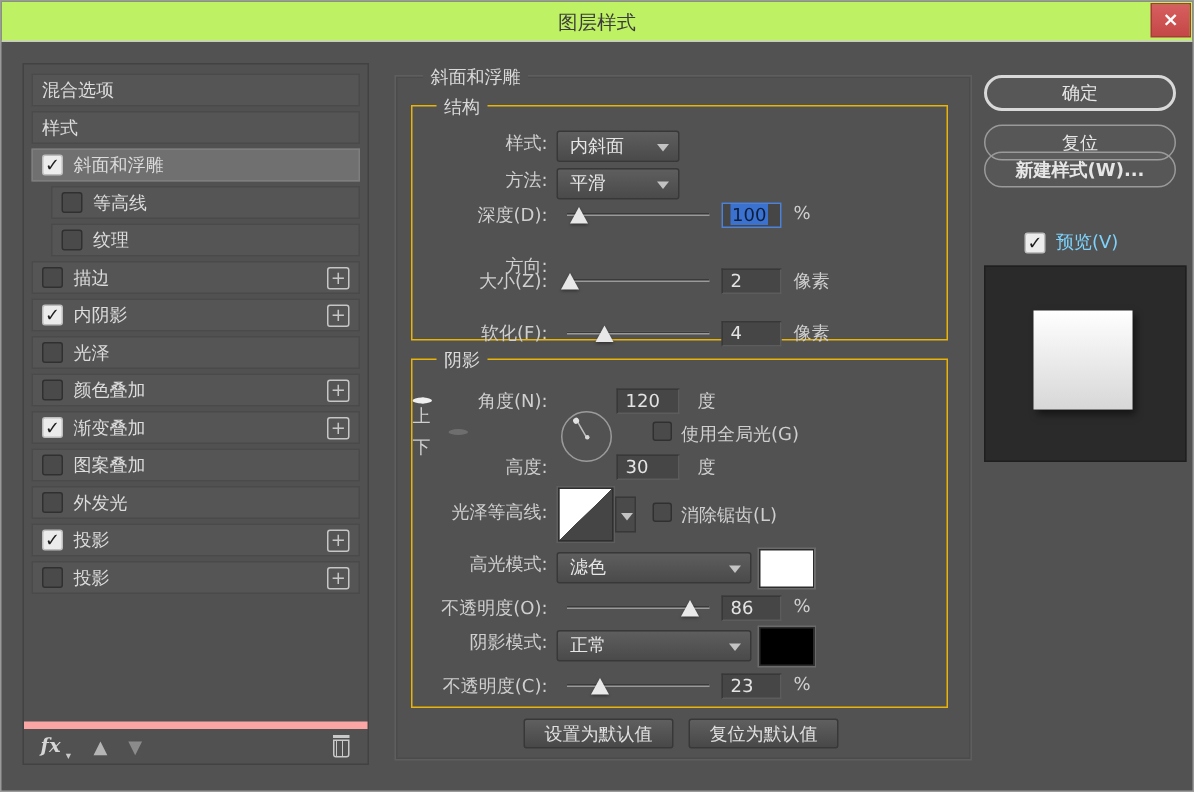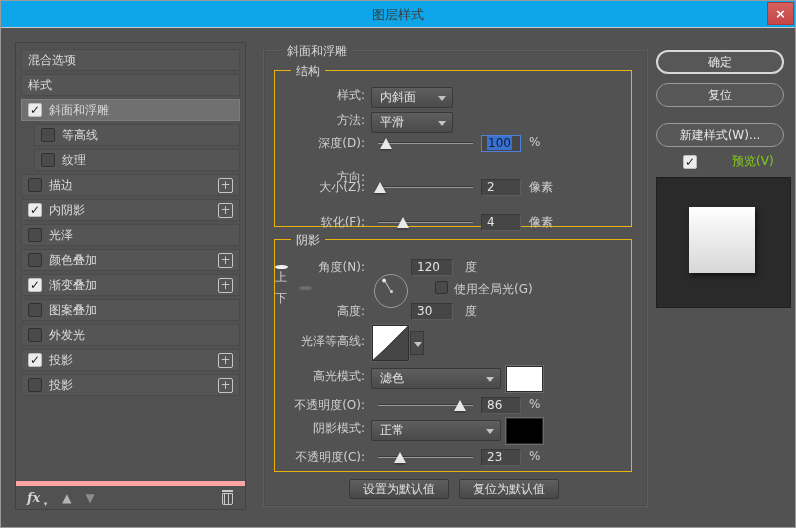--- a/index.html
+++ b/index.html
@@ -3,21 +3,21 @@
 <meta charset="utf-8">
 <style>
   * { margin:0; padding:0; box-sizing:border-box; }
   html,body { width:796px; height:528px; }
   body { font-family:"DejaVu Sans","Liberation Sans",sans-serif; font-size:12px; }
 
   .window { position:relative; width:796px; height:528px; background:#525252;
             border:1px solid #9a9a9a; overflow:hidden; }
 
   
-  .titlebar { position:relative; height:27px; background:#0ea5e9;
+  .titlebar { position:relative; height:27px; background:#bef264;
               border-bottom:1px solid #c9c9c9; }
   .titlebar .title { position:absolute; left:0; right:0; top:5px; text-align:center;
                      color:#3c3c3c; font-size:13px; }
   .close-btn { position:absolute; top:1px; right:1px; width:27px; height:23px;
                background:linear-gradient(#d75f5f,#c54747); border:1px solid #a83a3a;
                color:#fff; font-weight:bold; font-size:13px; text-align:center;
                line-height:21px; cursor:pointer; }
 
   .body { position:absolute; top:28px; left:0; right:0; bottom:0; }
 
@@ -136,21 +136,21 @@
              cursor:pointer; }
 
   
   .pill { position:absolute; left:655px; width:128px; height:24px; border-radius:12px;
           background:rgba(255,255,255,0.03); color:#e6e6e6; text-align:center;
           line-height:22px; cursor:pointer; }
   .pill.default { border:2px solid #d9d9d9; line-height:20px; }
   .pill.normal  { border:1px solid #9a9a9a; }
 
   .preview-row { position:absolute; left:682px; top:124px; display:flex;
-                 align-items:center; color:#84cc16;gap:28px; }
+                 align-items:center; color:#7dd3fc; }
   .preview-box { position:absolute; left:655px; top:148px; width:135px; height:131px;
                  background:#2a2a2a; border:1px solid #1f1f1f; }
   .preview-chip { position:absolute; left:32px; top:29px; width:66px; height:66px;
                   background:linear-gradient(#ffffff,#d7d7d7);
                   box-shadow:2px 3px 5px rgba(0,0,0,0.55); }
 </style>
 </head>
 <body>
 
 <div class="window">
@@ -325,20 +325,24 @@
             <span>30</span>
           </div>
           <span class="unit" style="left:190px;">度</span>
         </div>
 
         <div class="frow" style="top:93px;">
           <span class="flabel">光泽等高线:</span>
         </div>
         <div class="contour" style="left:97px;top:85px;"></div>
         <div class="contour-arrow" style="left:135px;top:91px;"></div>
+        <div class="frow" style="top:95px;left:160px;">
+          <span class="cb small" style="margin-right:6px;"></span>
+          <span>消除锯齿(L)</span>
+        </div>
 
         <div class="frow" style="top:128px;">
           <span class="flabel">高光模式:</span>
           <div class="dd" style="width:130px;">
             <span>滤色</span>
           </div>
         </div>
         <div class="swatch swatch-white" style="left:231px;top:126px;"></div>
 
         <div class="frow" style="top:157px;">
@@ -373,21 +377,21 @@
           <span class="unit" style="left:254px;">%</span>
         </div>
       </div>
 
       <div class="def-btn" style="left:85px;top:428px;">设置为默认值</div>
       <div class="def-btn" style="left:195px;top:428px;">复位为默认值</div>
     </div>
 
     <div class="pill default" style="top:21px;">确定</div>
     <div class="pill normal" style="top:54px;">复位</div>
-    <div class="pill normal" style="top:94px;">新建样式(W)...</div>
+    <div class="pill normal" style="top:72px;font-weight:bold;">新建样式(W)...</div>
 
     <div class="preview-row">
       <span class="cb checked" style="margin-right:7px;"></span>
       <span>预览(V)</span>
     </div>
 
     <div class="preview-box">
       <div class="preview-chip"></div>
     </div>
 

